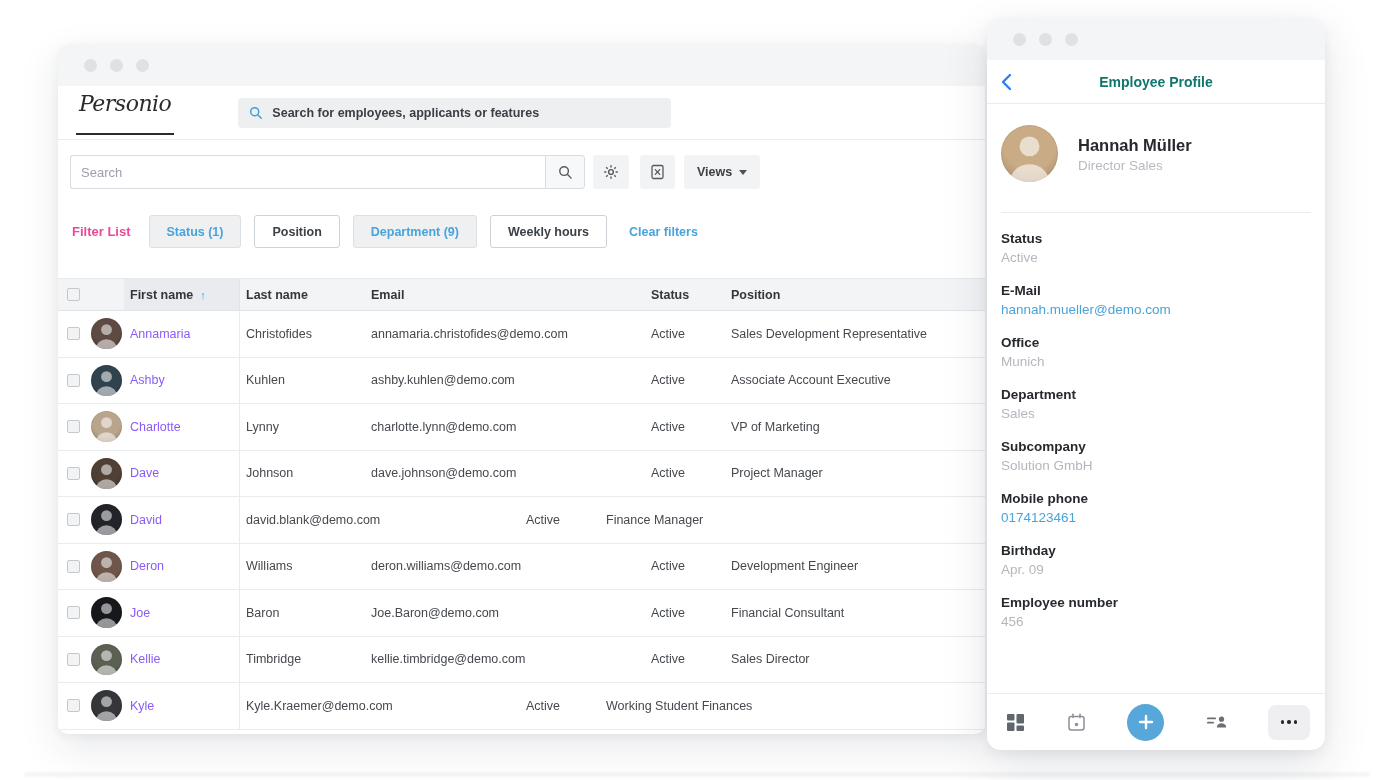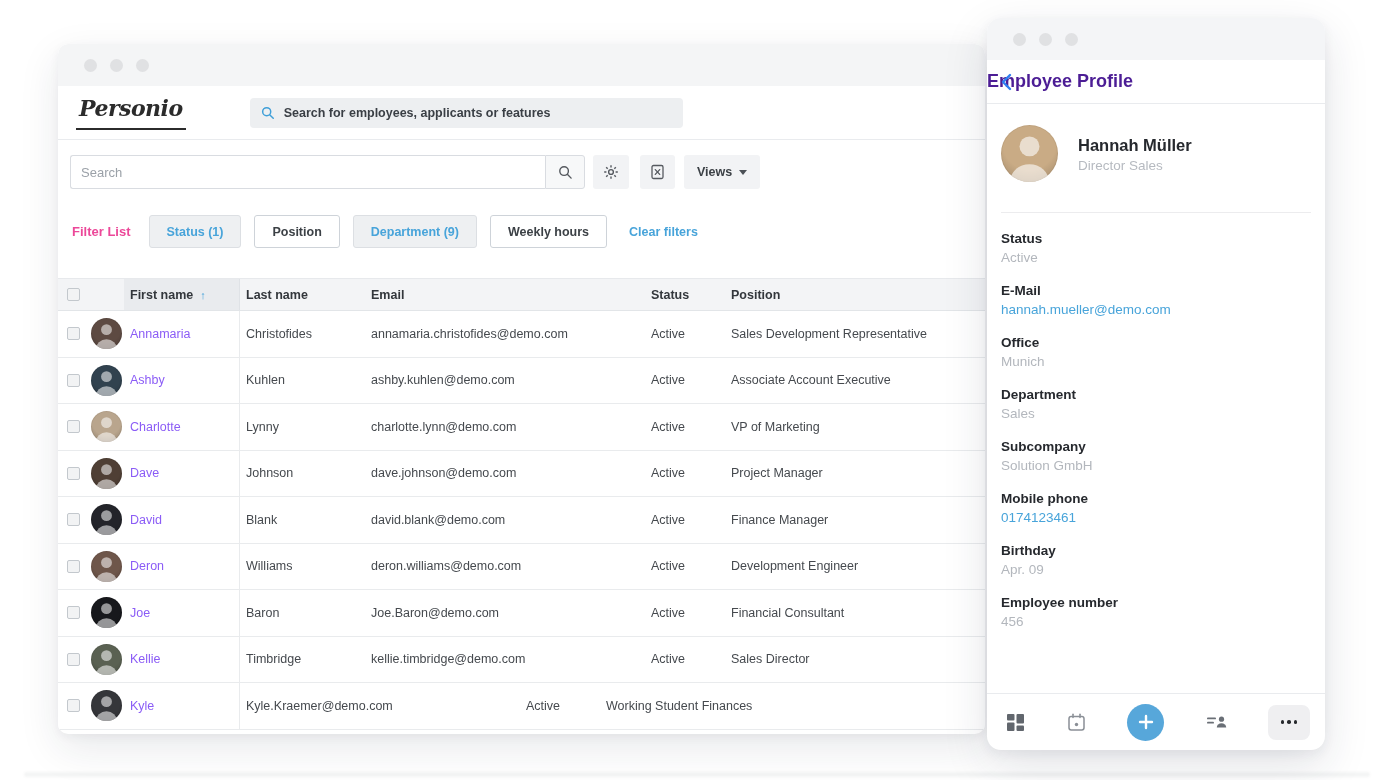--- a/index.html
+++ b/index.html
@@ -10,23 +10,23 @@
   
   .main-window { position:absolute; left:58px; top:44px; width:927px; height:690px;
     background:#fff; border-radius:10px; overflow:hidden;
     box-shadow:0 14px 40px rgba(30,40,60,.10), 0 3px 10px rgba(30,40,60,.05); }
   .mw-titlebar { height:42px; background:#f4f5f6; display:flex; align-items:center;
     padding-left:26px; gap:13px; border-radius:10px 10px 0 0; }
   .dot { width:13px; height:13px; border-radius:50%; background:#e0e1e3; }
 
   .mw-appbar { height:54px; display:flex; align-items:center; padding:0 18px;
     border-bottom:1px solid #e9ebee; background:#fff; }
-  .logo { font-family:"DejaVu Serif",serif; font-style:italic; font-weight:700;
+  .logo { font-family:"DejaVu Serif",serif; font-style:italic; font-weight:400;
     font-size:22px; color:#2b2b2b; letter-spacing:-0.5px;
-    border-bottom:2px solid #2b2b2b; padding:0 3px 7px; }
+    border-bottom:2px solid #2b2b2b; padding:0 3px 17px; }
   .global-search { margin-left:64px; width:433px; height:30px; background:#edeff1;
     border-radius:4px; display:flex; align-items:center; padding:0 11px; gap:9px; }
   .gs-text { font-size:12.5px; font-weight:600; color:#3a3f45; }
 
   .mw-toolbar { margin:15px 14px 0 12px; display:flex; align-items:stretch; height:34px; }
   .search-input { width:475px; border:1px solid #d9dce1; border-right:none;
     border-radius:3px 0 0 3px; padding:0 10px; font-size:13px; color:#3c4146; outline:none;
     font-family:inherit; }
   .search-input::placeholder { color:#9ba1a8; }
   .btn { background:#f2f3f5; border:none; border-radius:3px; height:34px;
@@ -76,21 +76,21 @@
   
   .phone { position:absolute; left:987px; top:18px; width:338px; height:732px;
     background:#fff; border-radius:14px; display:flex; flex-direction:column;
     box-shadow:0 16px 45px rgba(30,40,60,.13), 0 4px 12px rgba(30,40,60,.06); }
   .ph-titlebar { height:42px; background:#f4f5f7; border-radius:14px 14px 0 0;
     display:flex; align-items:center; padding-left:26px; gap:13px; }
   .ph-header { height:44px; position:relative; display:flex; align-items:center;
     border-bottom:1px solid #e9ebee; }
   .back-btn { position:absolute; left:14px; top:0; height:100%; display:flex;
     align-items:center; cursor:pointer; }
-  .ph-title { width:100%; font-size:18px; font-weight:700; color:#4c1d95; }
+  .ph-title { width:100%; text-align:center; font-size:14px; font-weight:700; color:#0f766e; }
   .ph-body { flex:1; padding:0 14px; overflow:hidden; }
   .profile-row { margin-top:21px; display:flex; gap:20px; }
   .pavatar { width:57px; height:57px; border-radius:50%; overflow:hidden; position:relative;
     background:#c9b18f; box-shadow:inset 0 0 0 1px rgba(0,0,0,.05); flex:0 0 57px; }
   .p-name { font-size:16.5px; font-weight:700; color:#26292e; margin-top:11px; }
   .p-role { font-size:13.5px; color:#b6bac0; margin-top:3px; }
   .p-divider { border-bottom:1px solid #ececee; margin-top:30px; }
   .fields { padding-top:17px; }
   .field { margin-bottom:14px; }
   .f-label { font-size:13.5px; font-weight:700; color:#26292e; line-height:18px; }
@@ -288,21 +288,20 @@
       <span class="avatar" style="background: radial-gradient(circle at 50% 32%, rgb(35, 36, 42) 55%, rgba(0, 0, 0, 0.25)) rgb(35, 36, 42);">
         <svg viewBox="0 0 32 32">
                 <circle cx="16" cy="12" r="5.6" fill="rgba(255,255,255,.55)"></circle>
                 <path d="M5 32 a11 10 0 0 1 22 0 z" fill="rgba(255,255,255,.55)"></path>
               </svg>
       </span>
     </div>
     <div class="cell c-first">
             <a class="name-link">David</a>
           </div>
-    <div class="cell c-last">Blank</div>
     <div class="cell c-email">david.blank@demo.com</div>
     <div class="cell c-status">Active</div>
     <div class="cell c-position">Finance Manager</div>
   </div>
 
   <div class="trow">
     <div class="cell c-check">
             <span class="checkbox"></span>
           </div>
     <div class="cell c-avatar">

